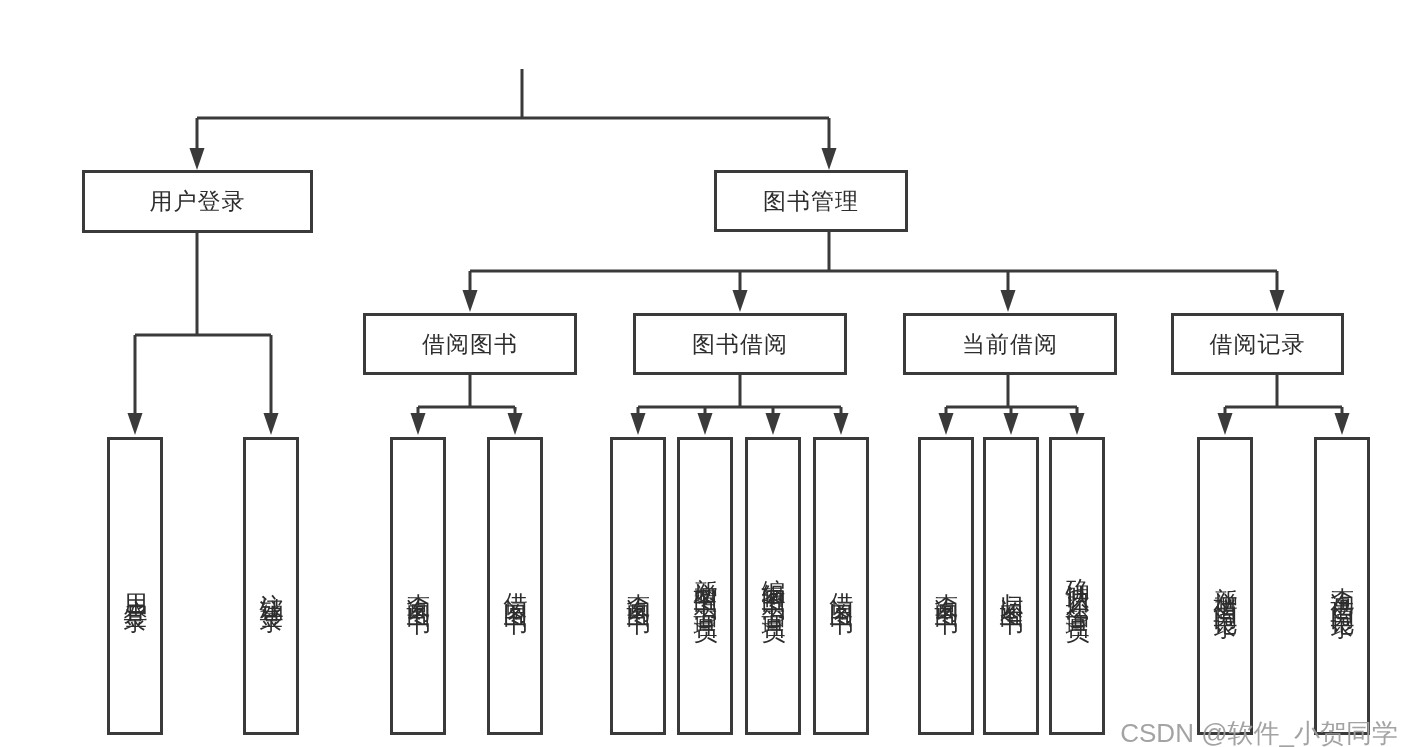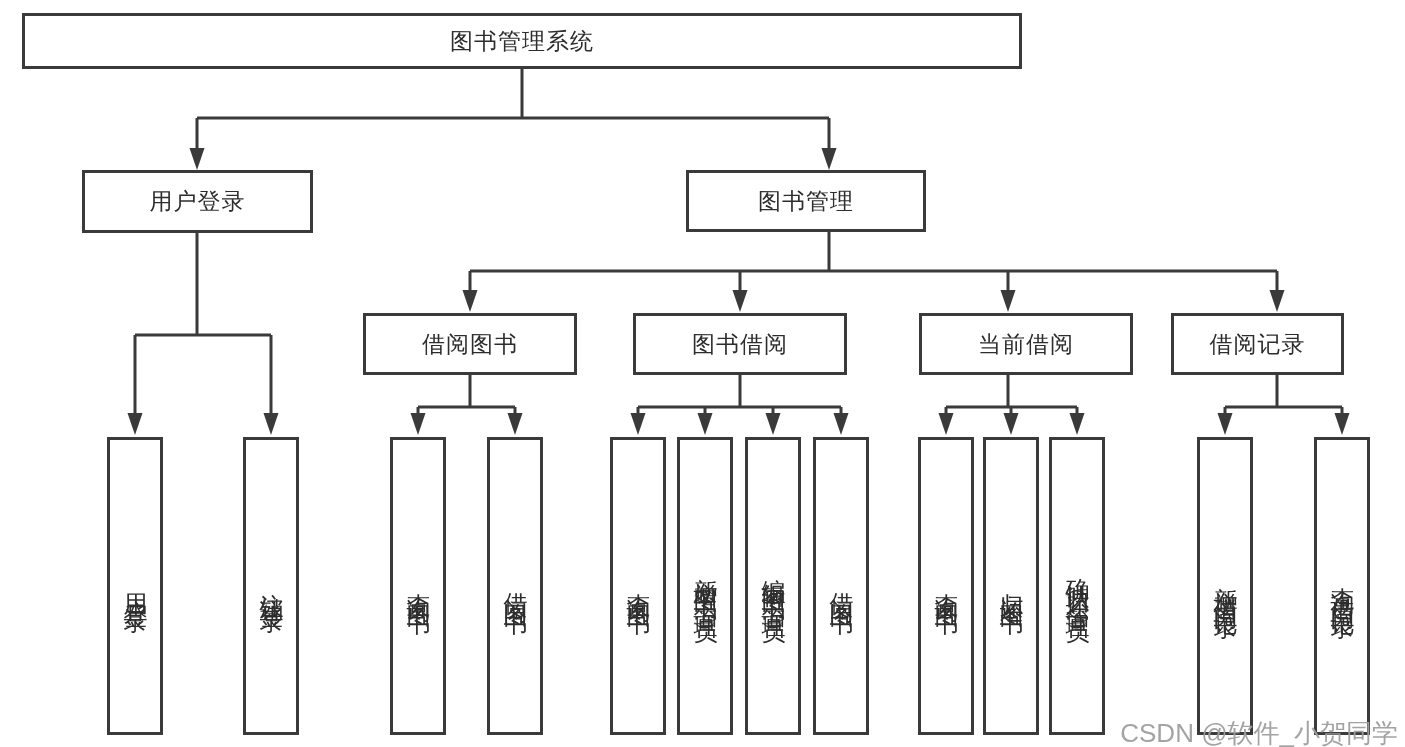--- a/index.html
+++ b/index.html
@@ -89,38 +89,35 @@
     <path d="M1008 375 V407 M946 407 H1077 M946 407 V414 M1011 407 V414 M1077 407 V414"></path>
     <polygon fill="#3a3a3a" stroke="none" points="938.5,413 953.5,413 946,435"></polygon>
     <polygon fill="#3a3a3a" stroke="none" points="1003.5,413 1018.5,413 1011,435"></polygon>
     <polygon fill="#3a3a3a" stroke="none" points="1069.5,413 1084.5,413 1077,435"></polygon>
 
     <path d="M1277 375 V407 M1225 407 H1342 M1225 407 V414 M1342 407 V414"></path>
     <polygon fill="#3a3a3a" stroke="none" points="1217.5,413 1232.5,413 1225,435"></polygon>
     <polygon fill="#3a3a3a" stroke="none" points="1334.5,413 1349.5,413 1342,435"></polygon>
   </svg>
 
-  <div class="box h" style="left:22px; top:13px; width:1000px; height:56px;">
-    <span>图书管理系统</span>
-  </div>
 
   <div class="box h" style="left:82px; top:170px; width:231px; height:63px;">
     <span>用户登录</span>
   </div>
-  <div class="box h" style="left:686px; top:170px; width:240px; height:62px;align-items:center;">
+  <div class="box h" style="left:714px; top:170px; width:194px; height:62px;align-items:center;">
     <span>图书管理</span>
   </div>
 
   <div class="box h" style="left:363px; top:313px; width:214px; height:62px;">
     <span>借阅图书</span>
   </div>
   <div class="box h" style="left:633px; top:313px; width:214px; height:62px;">
     <span>图书借阅</span>
   </div>
-  <div class="box h" style="left:903px; top:313px; width:214px; height:62px;margin-left:16px;">
+  <div class="box h" style="left:903px; top:313px; width:214px; height:62px;">
     <span>当前借阅</span>
   </div>
   <div class="box h" style="left:1171px; top:313px; width:173px; height:62px;">
     <span>借阅记录</span>
   </div>
 
   <div class="box v" style="left:107px; top:437px; width:56px; height:298px;">
     <span>用户登录</span>
   </div>
   <div class="box v" style="left:243px; top:437px; width:56px; height:298px;">

